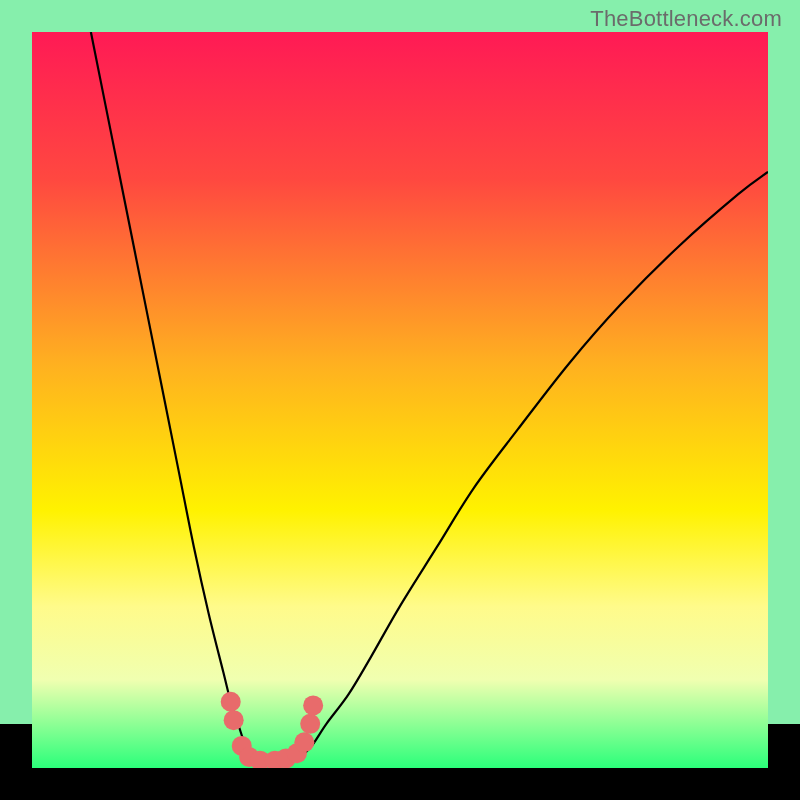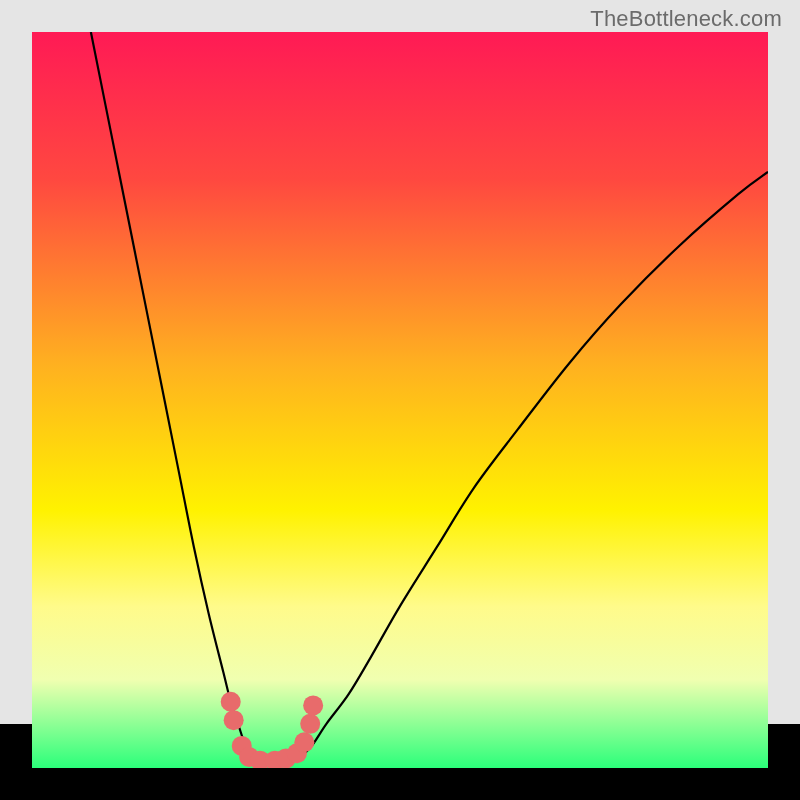--- a/index.html
+++ b/index.html
@@ -10,21 +10,21 @@
     background: #000;
     position: relative;
     font-family: Arial, sans-serif;
   }
   .frame {
     position: absolute;
     top: 0;
     left: 0;
     width: 800px;
     height: 724px;
-    background: #e5e5e5;
+    background: #86efac;
   }
   .plot-area {
     position: absolute;
     top: 32px;
     left: 32px;
     width: 736px;
     height: 736px;
     overflow: hidden;
   }
   .watermark {

